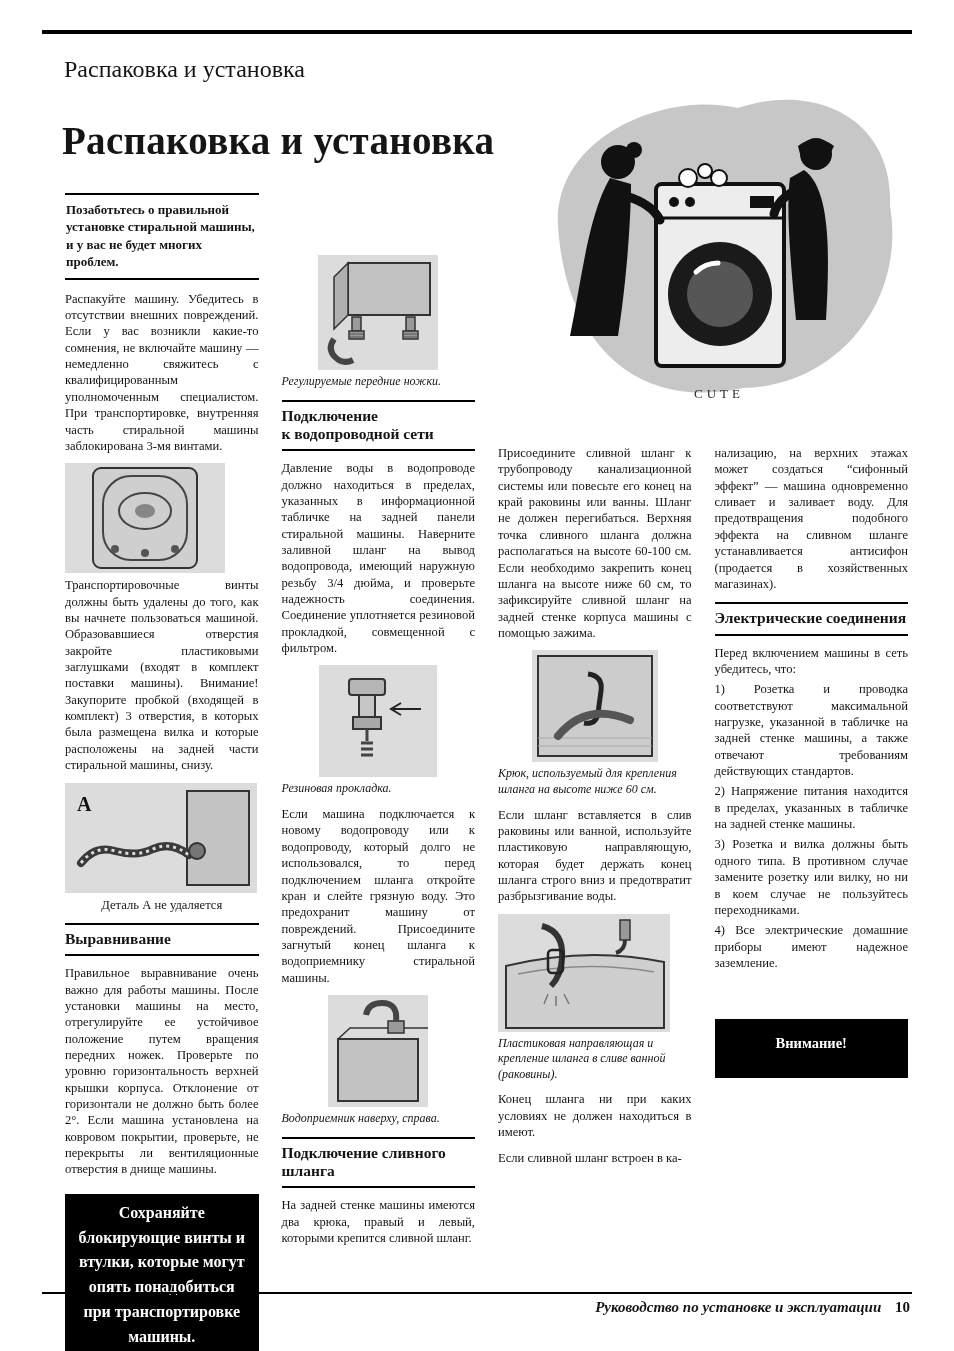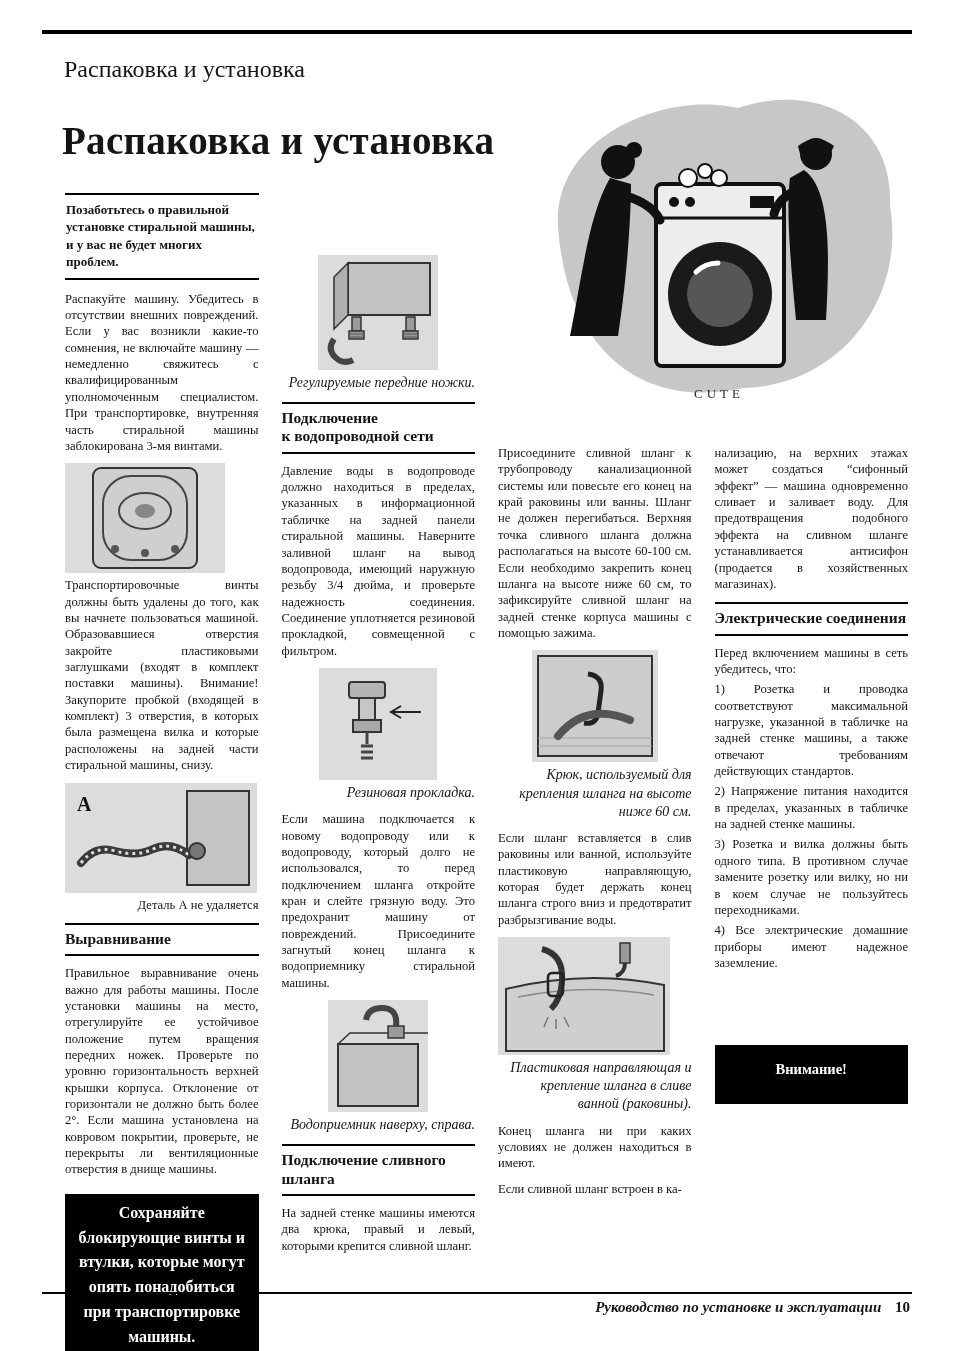--- a/index.html
+++ b/index.html
@@ -20,27 +20,27 @@
   .col p{margin:0 0 9px}
   .col p.tight{margin:0 0 4px}
   .bold{font-weight:400}
 
   .intro{border-top:2.5px solid #000;border-bottom:2.5px solid #000;padding:6px 1px 7px;
          font-weight:700;font-size:13px;line-height:1.34;margin-bottom:11px;text-align:left}
   .sect{border-top:2px solid #000;border-bottom:2px solid #000;padding:5px 0 6px;margin:10px 0 9px;
         font-size:15.5px;line-height:1.18;font-weight:700;text-align:left}
   .fig{display:block;margin:5px auto 4px}
   .fig--left{margin-left:0;margin-right:auto}
-  .cap{font-style:italic;font-size:14px;line-height:1.3;text-align:right;margin:2px 0 12px}
-  .detail-note{text-align:right;margin:2px 0 10px}
+  .cap{font-style:italic;font-size:12px;line-height:1.3;text-align:left;margin:2px 0 12px}
+  .detail-note{text-align:center;margin:2px 0 10px}
 
   .note-box{background:#000;color:#fff;text-align:center;font-weight:700;font-size:16px;
             line-height:1.55;padding:7px 10px;margin-top:16px}
   .warn-box{background:#000;color:#fff;text-align:center;font-size:13px;line-height:1.6;
-            padding:13px 12px 15px;margin-top:74px}
+            padding:13px 12px 15px;margin-top:48px}
   .warn-title{font-weight:700;font-size:14.5px;margin-bottom:7px}
 
   .rule-bottom{position:absolute;left:42px;top:1292px;width:870px;height:2px;background:#000}
   .footer{position:absolute;right:44px;top:1299px;font-size:15px;white-space:nowrap}
   .footer-text{font-style:italic;font-weight:700}
   .footer-page{font-weight:700;font-size:15px;margin-left:10px}
 </style>
 </head>
 <body>
 

